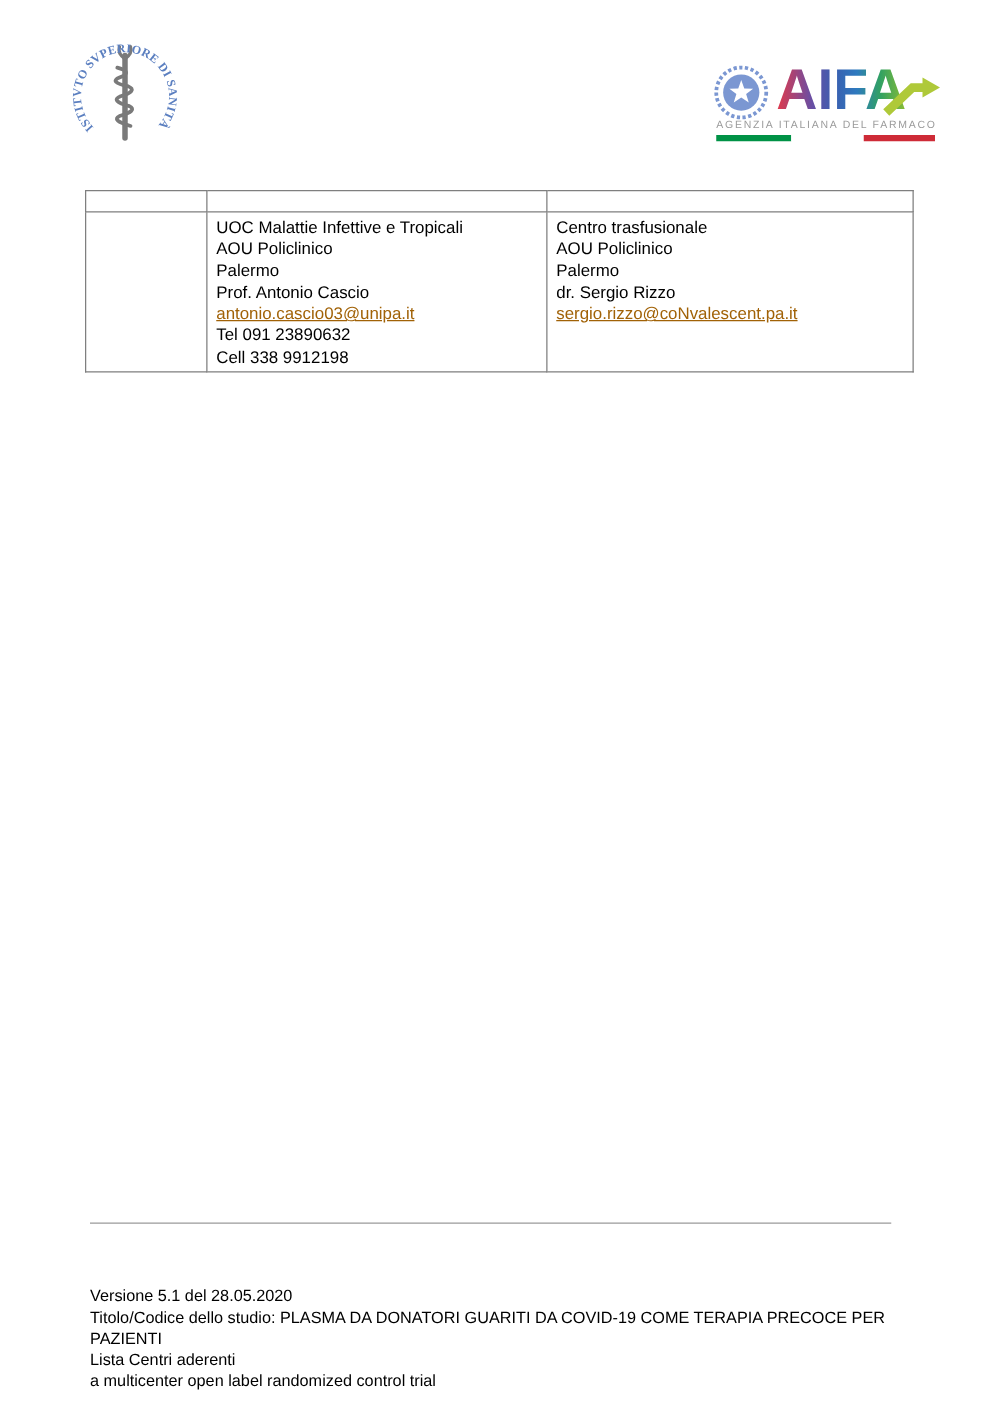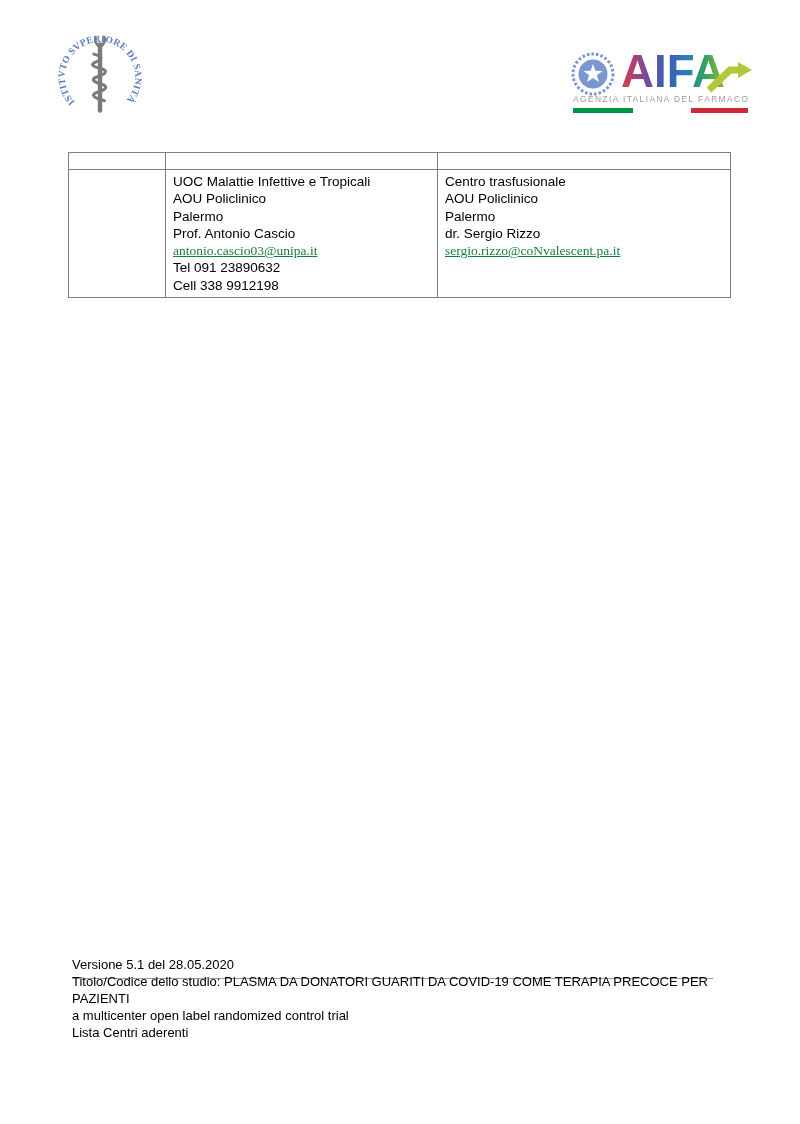--- a/index.html
+++ b/index.html
@@ -16,30 +16,30 @@
   .contacts-table {
     position:absolute; left:68px; top:152px; width:662px;
     border-collapse:collapse; table-layout:fixed;
   }
   .contacts-table td {
     border:1px solid #7f7f7f; vertical-align:top;
     padding:3px 7px; font-size:13.5px; line-height:17.3px; color:#000;
   }
   .contacts-table tr.header-row td {height:12px; padding:2px 7px;}
   .contacts-table a.link {
-    color:#15803d; text-decoration:underline; display:block; cursor:pointer;font-family:Liberation Serif, serif;
+    color:#a16207; text-decoration:underline; display:block; cursor:pointer;
   }
 
   
   .footer-rule {
     position:absolute; left:72px; top:978px; width:641px; height:0;
     border-top:1.5px solid #9a9a9a;
   }
   .footer {
-    position:absolute; left:72px; top:956px; width:680px;
+    position:absolute; left:72px; top:1028px; width:680px;
     font-size:13px; line-height:17px; color:#000;
   }
 </style>
 </head>
 <body>
 
 <div class="page">
 
   <div class="iss-logo">
     <svg width="88" height="88" viewBox="0 0 100 100">
@@ -127,17 +127,17 @@
           <a class="link">sergio.rizzo@coNvalescent.pa.it</a>
         </td>
       </tr>
     </tbody>
   </table>
 
   <div class="footer-rule"></div>
   <div class="footer">
     <div>Versione 5.1 del 28.05.2020</div>
     <div>Titolo/Codice dello studio: PLASMA DA DONATORI GUARITI DA COVID-19 COME TERAPIA PRECOCE PER PAZIENTI</div>
+    <div>Lista Centri aderenti</div>
     <div>a multicenter open label randomized control trial</div>
-    <div>Lista Centri aderenti</div>
   </div>
 
 </div>
 
 </body></html>

